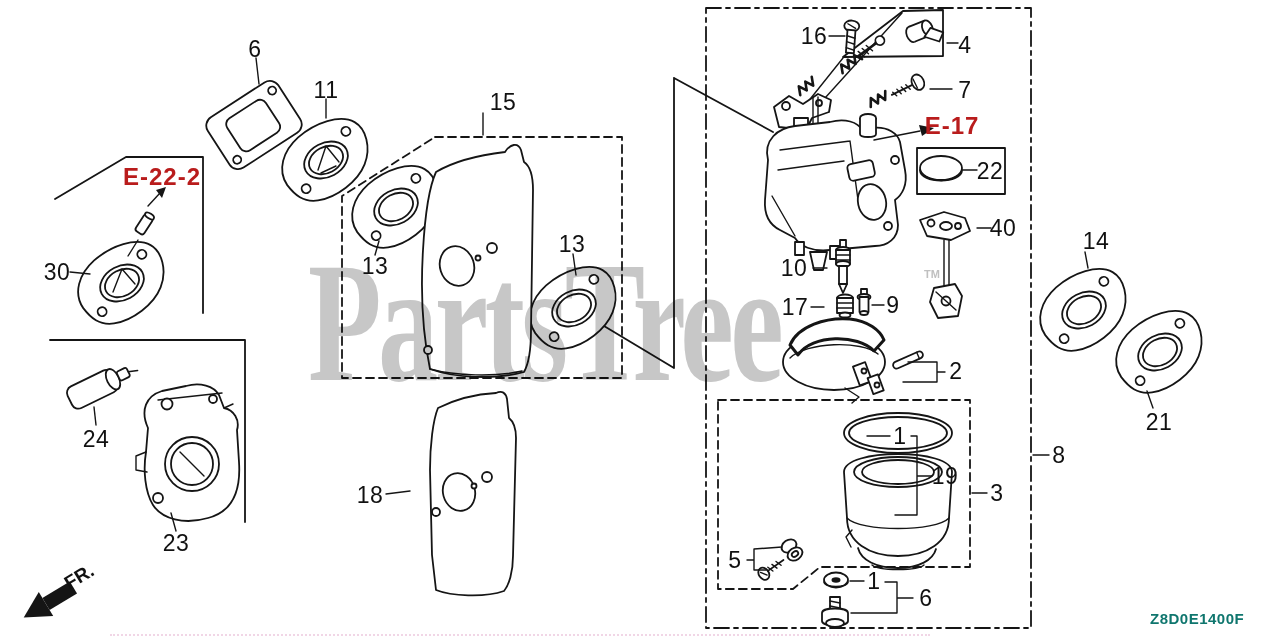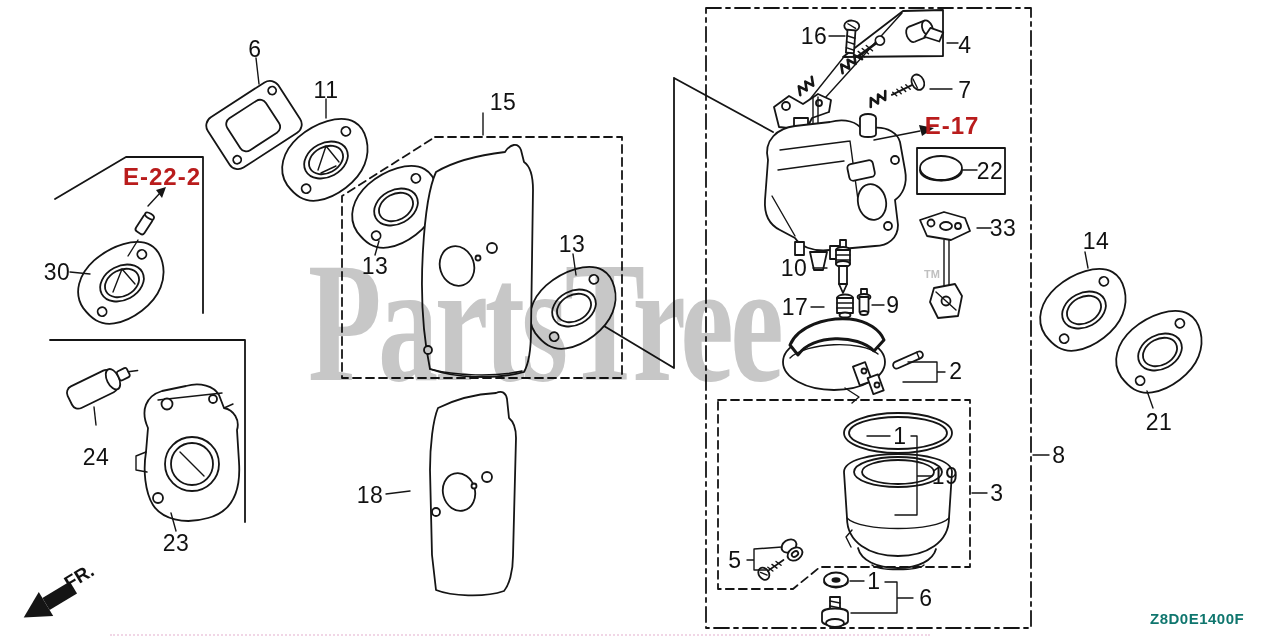--- a/index.html
+++ b/index.html
@@ -309,29 +309,29 @@
   <div id="watermark">PartsTree</div>
   <div id="wm-tm">TM</div>
 
   <div class="callout" style="left:255px;top:49px">6</div>
   <div class="callout" style="left:326px;top:90px">11</div>
   <div class="callout" style="left:503px;top:102px">15</div>
   <div class="callout" style="left:375px;top:266px">13</div>
   <div class="callout" style="left:572px;top:244px">13</div>
   <div class="callout" style="left:57px;top:272px">30</div>
   <div class="refbold" style="left:162px;top:177px">E-22-2</div>
-  <div class="callout" style="left:96px;top:457px">24</div>
+  <div class="callout" style="left:96px;top:439px">24</div>
   <div class="callout" style="left:176px;top:543px">23</div>
   <div class="callout" style="left:370px;top:495px">18</div>
   <div class="callout" style="left:814px;top:36px">16</div>
   <div class="callout" style="left:965px;top:45px">4</div>
   <div class="callout" style="left:965px;top:90px">7</div>
   <div class="refbold" style="left:952px;top:126px">E-17</div>
   <div class="callout" style="left:990px;top:171px">22</div>
-  <div class="callout" style="left:1003px;top:228px">33</div>
+  <div class="callout" style="left:1003px;top:228px">40</div>
   <div class="callout" style="left:794px;top:268px">10</div>
   <div class="callout" style="left:795px;top:307px">17</div>
   <div class="callout" style="left:893px;top:305px">9</div>
   <div class="callout" style="left:956px;top:371px">2</div>
   <div class="callout" style="left:900px;top:436px">1</div>
   <div class="callout" style="left:945px;top:476px">19</div>
   <div class="callout" style="left:997px;top:493px">3</div>
   <div class="callout" style="left:735px;top:560px">5</div>
   <div class="callout" style="left:874px;top:581px">1</div>
   <div class="callout" style="left:926px;top:598px">6</div>

